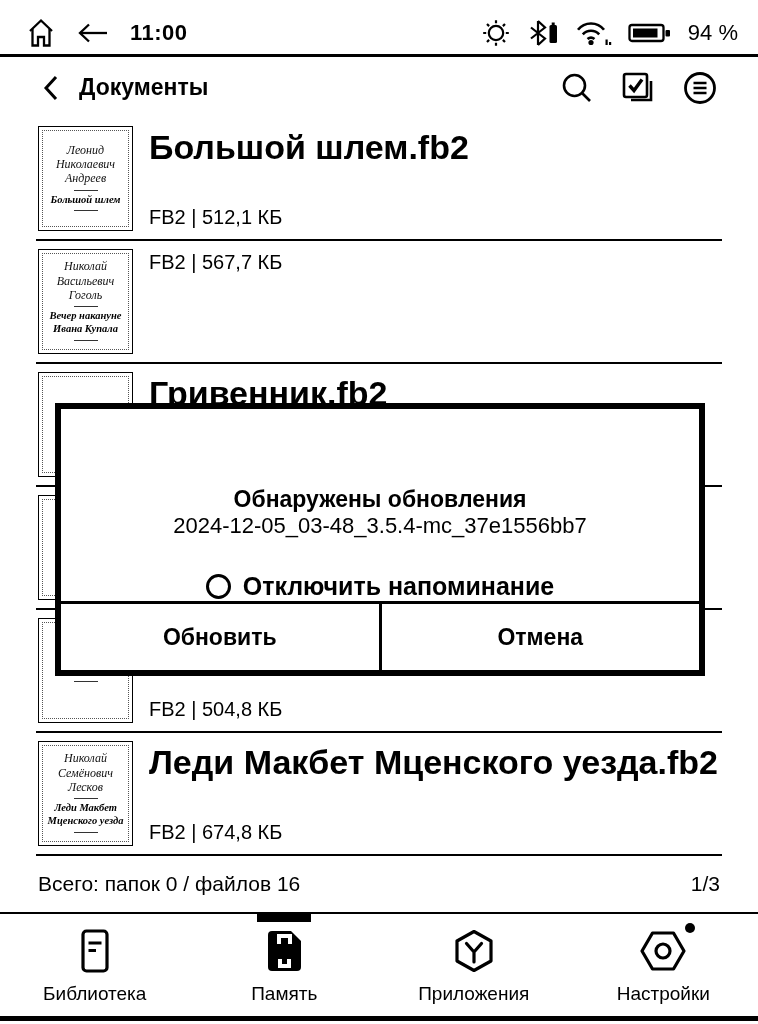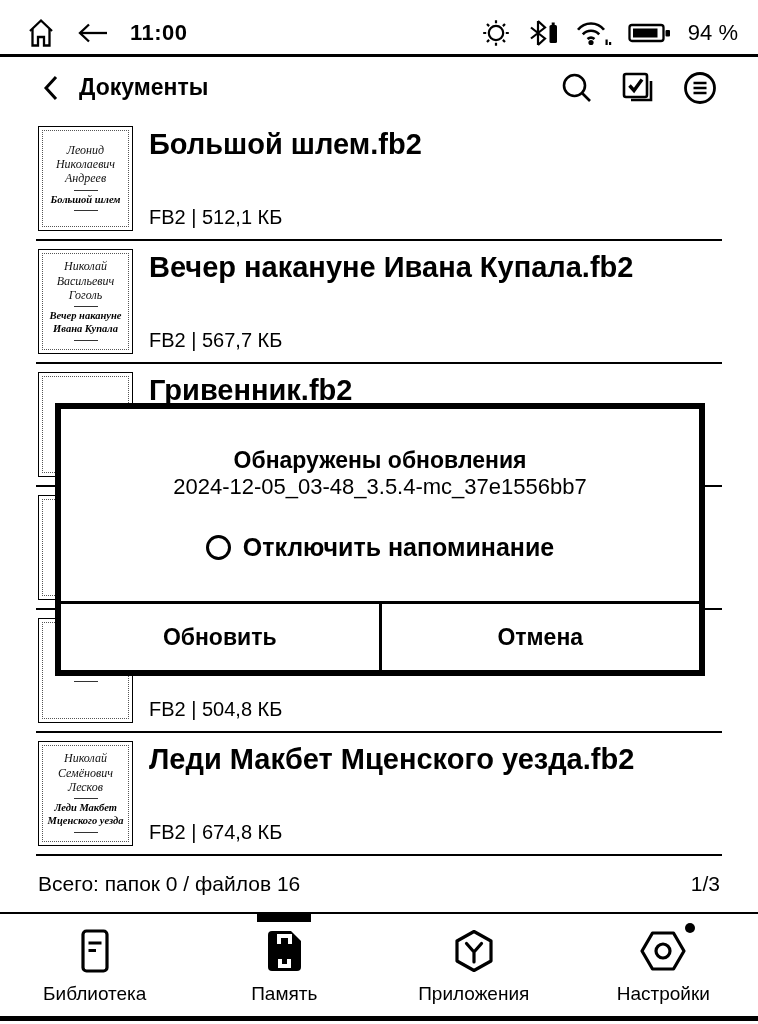--- a/index.html
+++ b/index.html
@@ -39,21 +39,21 @@
   .cover-frame{
     height:100%;box-sizing:border-box;border:1px dotted #555;
     display:flex;flex-direction:column;align-items:center;justify-content:center;
     text-align:center;font-family:"Liberation Serif","DejaVu Serif",serif;
     font-style:italic;padding:3px 2px;overflow:hidden;
   }
   .cover-author{font-size:12px;line-height:1.2;color:#111;}
   .cover-rule{width:24px;border-top:1px solid #333;margin:4px auto 3px;}
   .cover-title{font-size:10.5px;font-weight:700;line-height:1.2;}
   .row-text{flex:1;min-width:0;display:flex;flex-direction:column;justify-content:space-between;padding:2px 0 2px 0;}
-  .row-title{font-size:29px;font-weight:600;white-space:nowrap;overflow:hidden;}
+  .row-title{font-size:34px;font-weight:600;white-space:nowrap;overflow:hidden;}
   .row-meta{font-size:20px;}
   
   .footer-status{
     height:56px;display:flex;align-items:center;justify-content:space-between;
     padding:0 38px;font-size:21px;font-weight:500;flex-shrink:0;
   }
   
   .nav{
     height:104px;box-sizing:border-box;border-top:2px solid #000;
     display:flex;flex-shrink:0;
@@ -71,21 +71,21 @@
   .icon-wrap{position:relative;}
   .nav-badge{position:absolute;top:-5px;right:-7px;width:10px;height:10px;border-radius:50%;background:#000;}
   .bottom-bar{height:5px;background:#000;flex-shrink:0;}
   .bottom-space{height:3px;flex-shrink:0;background:#fff;}
   
   .dialog{
     position:absolute;left:55px;top:403px;width:650px;height:273px;
     box-sizing:border-box;border:6px solid #000;background:#fff;z-index:10;
     display:flex;flex-direction:column;
   }
-  .dialog-body{flex:1;display:flex;flex-direction:column;align-items:center;padding-top:38px;}
+  .dialog-body{flex:1;display:flex;flex-direction:column;align-items:center;padding-top:38px;justify-content:flex-end;}
   .dialog-title{font-size:23px;font-weight:700;}
   .dialog-version{font-size:22px;}
   .dialog-radio-row{display:flex;align-items:center;gap:12px;margin-top:33px;}
   .radio-circle{width:25px;height:25px;box-sizing:border-box;border:3px solid #000;border-radius:50%;background:#fff;padding:0;}
   .dialog-radio-label{font-size:25px;font-weight:600;}
   .dialog-buttons{height:69px;box-sizing:border-box;border-top:3px solid #000;display:flex;flex-shrink:0;}
   .dialog-btn{
     flex:1;display:flex;align-items:center;justify-content:center;
     font-size:23px;font-weight:600;background:#fff;border:none;
     font-family:inherit;color:#000;
@@ -198,21 +198,20 @@
     <div class="row">
       <div class="cover">
         <div class="cover-frame">
           <div class="cover-author">Николай Васильевич Гоголь</div>
           <div class="cover-rule"></div>
           <div class="cover-title">Вечер накануне Ивана Купала</div>
           <div class="cover-rule"></div>
         </div>
       </div>
       <div class="row-text">
-        <div class="row-title">Вечер накануне Ивана Купала.fb2</div>
         <div class="row-meta">FB2 | 567,7 КБ</div>
       </div>
     </div>
 
     <div class="row">
       <div class="cover">
         <div class="cover-frame">
           <div class="cover-author">Михаил</div>
           <div class="cover-rule"></div>
           <div class="cover-title"></div>

